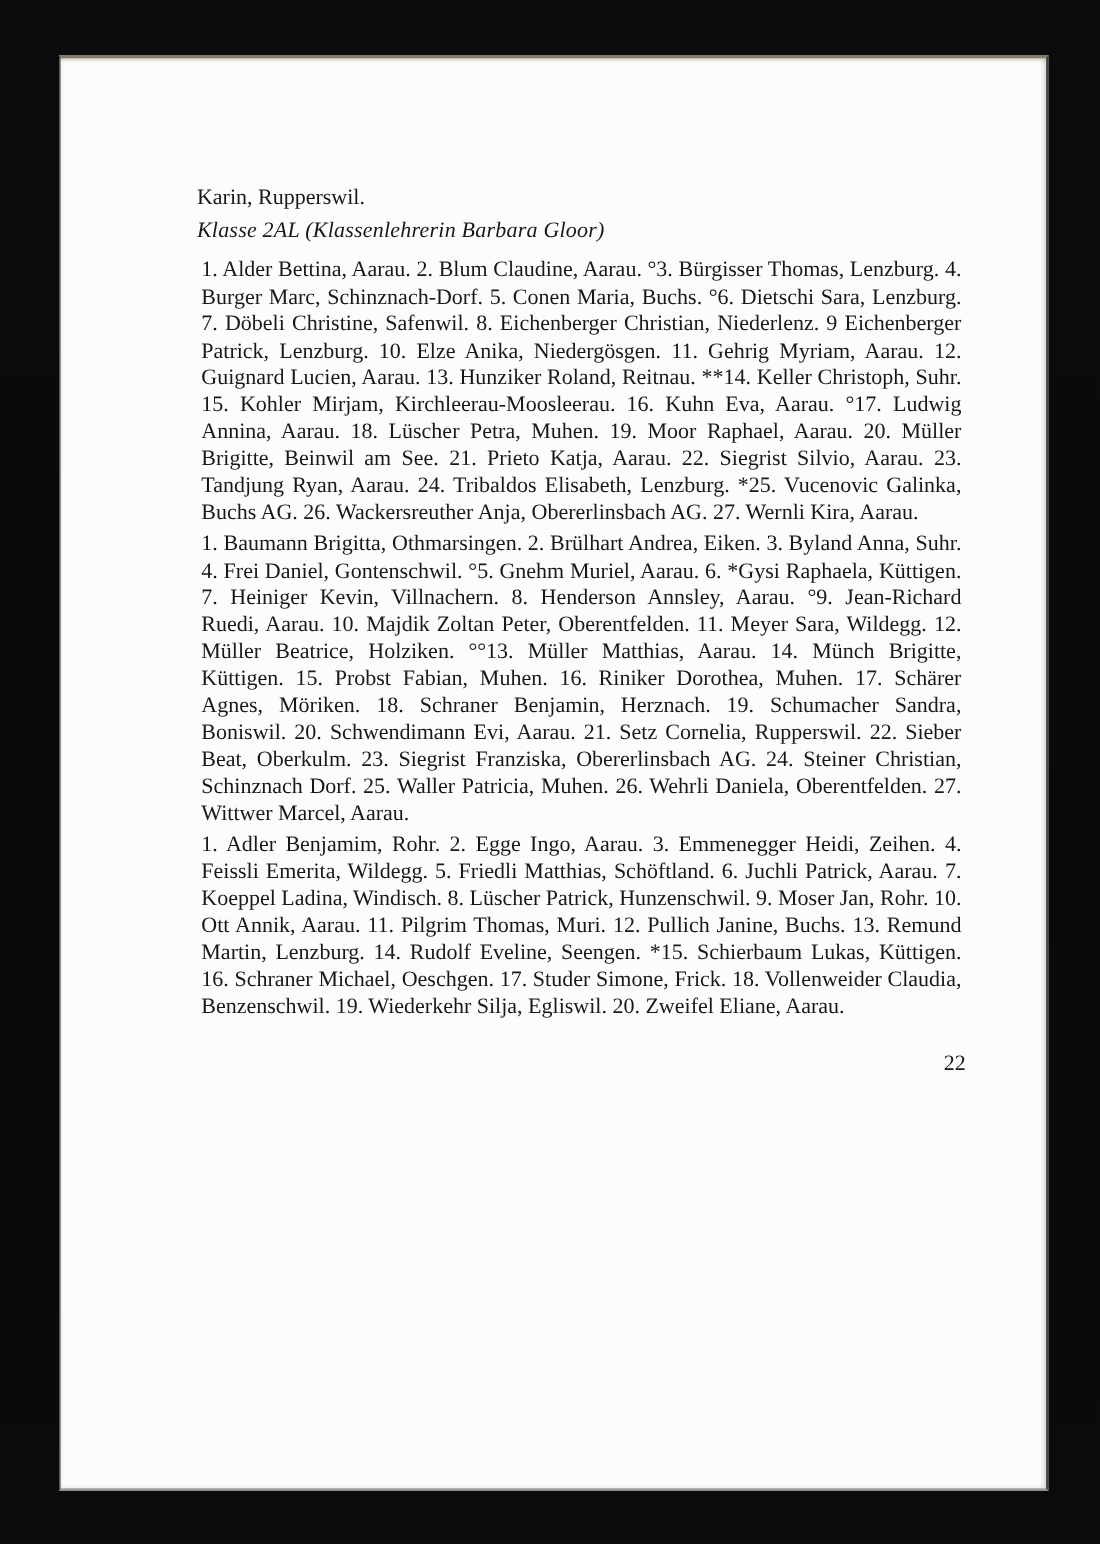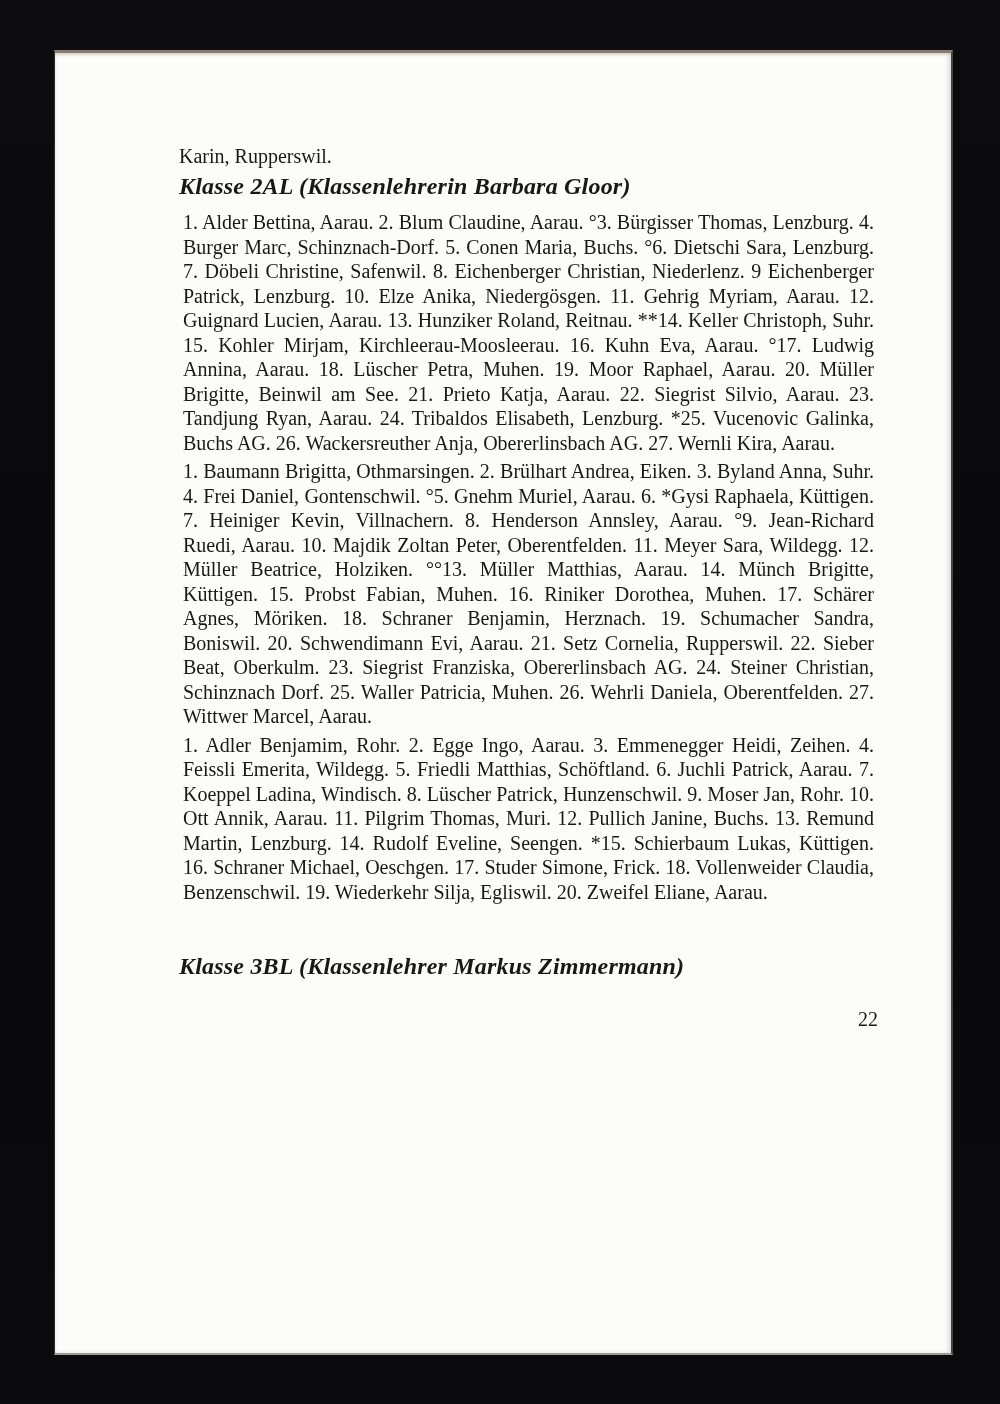--- a/index.html
+++ b/index.html
@@ -27,33 +27,33 @@
     background: #fcfcfb;
     box-sizing: border-box;
     border-top: 3px solid #847d6d;
     border-bottom: 2px solid #9a9a96;
     border-right: 2px solid #45443f;
     border-left: 1px solid #2e2d2b;
     box-shadow: inset 0 2px 3px rgba(160,150,120,0.35), inset -3px 0 4px rgba(0,0,0,0.10);
   }
   .page-content {
     box-sizing: border-box;
-    padding: 91px 73px 0 124px;  
+    padding: 114px 73px 0 124px;  
     width: 100%;
     color: #181818;
     font-size: 20px;
     line-height: 24.5px;
   }
   .continuation-line {
     margin: 0;
     text-align: left;
   }
   .section-heading {
-    font-size: 24px;
-    font-weight: bold;
+    font-size: 20px;
+    font-weight: normal;
     font-style: italic;
     margin: 50px 0 12px 0;
     text-align: left;
     letter-spacing: 0.2px;
   }
   .section-heading.first {
     margin-top: 5px;
   }
   .section-body {
     margin: 4px;
@@ -81,20 +81,19 @@
 
       <section>
         <p class="section-body">1. Baumann Brigitta, Othmarsingen. 2. Brülhart Andrea, Eiken. 3. Byland Anna, Suhr. 4. Frei Daniel, Gontenschwil. °5. Gnehm Muriel, Aarau. 6. *Gysi Raphaela, Küttigen. 7. Heiniger Kevin, Villnachern. 8. Henderson Annsley, Aarau. °9. Jean-Richard Ruedi, Aarau. 10. Majdik Zoltan Peter, Oberentfelden. 11. Meyer Sara, Wildegg. 12. Müller Beatrice, Holziken. °°13. Müller Matthias, Aarau. 14. Münch Brigitte, Küttigen. 15. Probst Fabian, Muhen. 16. Riniker Dorothea, Muhen. 17. Schärer Agnes, Möriken. 18. Schraner Benjamin, Herznach. 19. Schumacher Sandra, Boniswil. 20. Schwendimann Evi, Aarau. 21. Setz Cornelia, Rupperswil. 22. Sieber Beat, Oberkulm. 23. Siegrist Franziska, Obererlinsbach AG. 24. Steiner Christian, Schinznach Dorf. 25. Waller Patricia, Muhen. 26. Wehrli Daniela, Oberentfelden. 27. Wittwer Marcel, Aarau.</p>
       </section>
 
       <section>
         <p class="section-body">1. Adler Benjamim, Rohr. 2. Egge Ingo, Aarau. 3. Emmenegger Heidi, Zeihen. 4. Feissli Emerita, Wildegg. 5. Friedli Matthias, Schöftland. 6. Juchli Patrick, Aarau. 7. Koeppel Ladina, Windisch. 8. Lüscher Patrick, Hunzenschwil. 9. Moser Jan, Rohr. 10. Ott Annik, Aarau. 11. Pilgrim Thomas, Muri. 12. Pullich Janine, Buchs. 13. Remund Martin, Lenzburg. 14. Rudolf Eveline, Seengen. *15. Schierbaum Lukas, Küttigen. 16. Schraner Michael, Oeschgen. 17. Studer Simone, Frick. 18. Vollenweider Claudia, Benzenschwil. 19. Wiederkehr Silja, Egliswil. 20. Zweifel Eliane, Aarau.</p>
       </section>
 
       <section>
-        <h2 class="section-heading">Klasse 3BL (Klassenlehrer Markus Zimmermann)</h2>
       </section>
 
       <p class="page-number">22</p>
 
     </div>
   </div>
 </div>
 
 </body></html>

